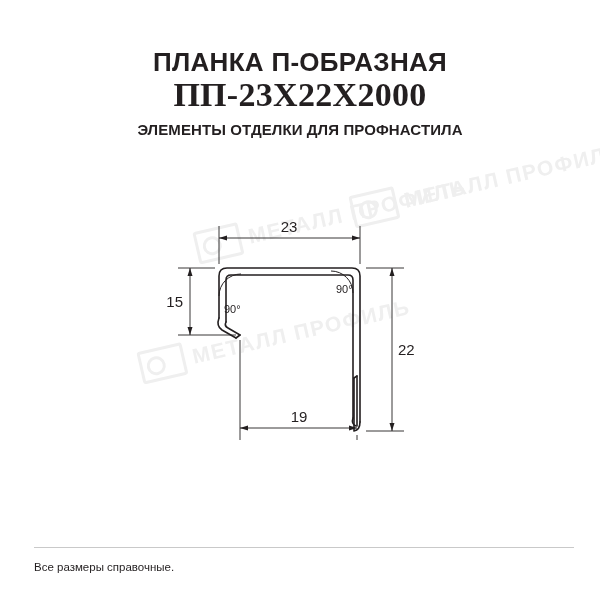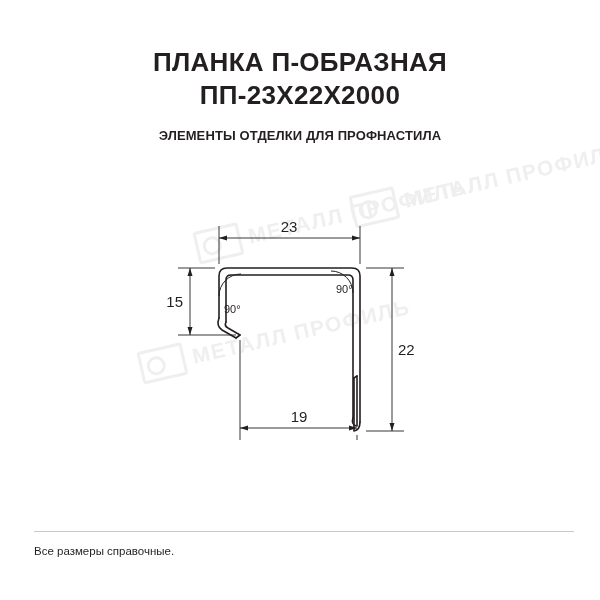--- a/index.html
+++ b/index.html
@@ -27,29 +27,30 @@
     width: 600px;
     text-align: center;
   }
   .title-1 {
     font-size: 26px;
     font-weight: bold;
     letter-spacing: 0.3px;
     line-height: 32px;
   }
   .title-2 {
-    font-size: 26px;
+    font-size: 34px;
     font-weight: bold;
     letter-spacing: 0.3px;
     line-height: 34px;
+    font-family: Liberation Serif, serif;
   }
   .subtitle {
-    font-size: 13px;
-    font-weight: bold;
-    margin-top: 16px;
+    font-size: 15px;
+    font-weight: bold;
+    margin-top: 9px;
     letter-spacing: 0.1px;
   }
   
   .wm {
     position: absolute;
     color: #efefef;
     font-size: 21px;
     font-weight: bold;
     letter-spacing: 1.5px;
     white-space: nowrap;
@@ -86,21 +87,21 @@
     position: absolute;
     left: 0;
     top: 150px;
     width: 600px;
     height: 330px;
   }
   
   .footer {
     position: absolute;
     left: 34px;
-    bottom: 36px;
+    bottom: 20px;
     width: 540px;
   }
   .footer hr {
     border: none;
     border-top: 1px solid #c9c9c9;
     margin: 0 0 12px 0;
   }
   .footer p {
     margin: 0 0 5px 0;
     font-size: 11.5px;

